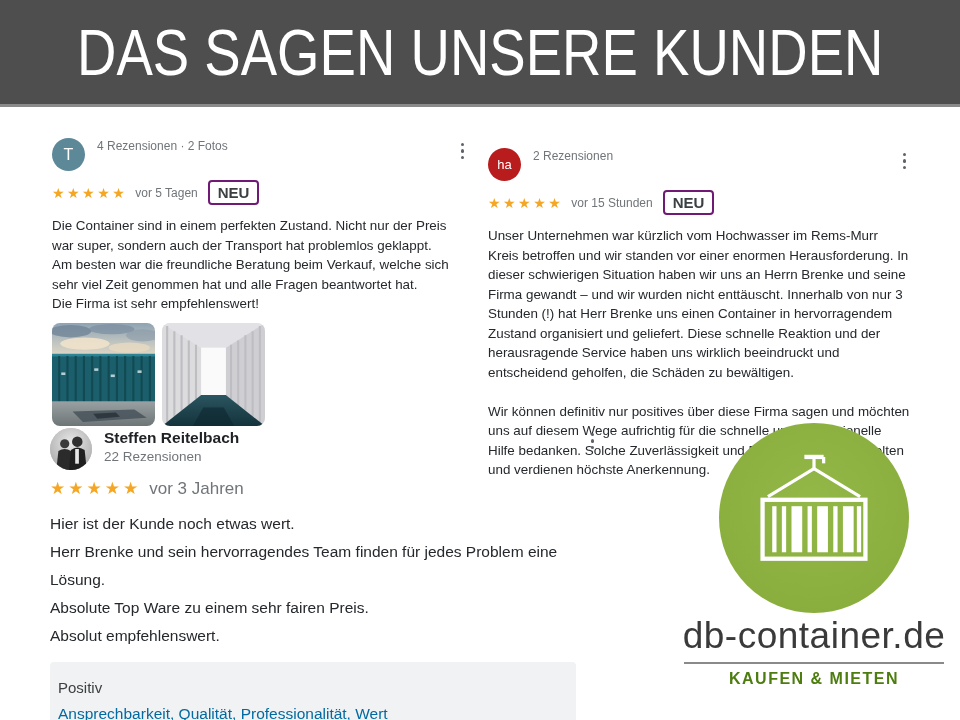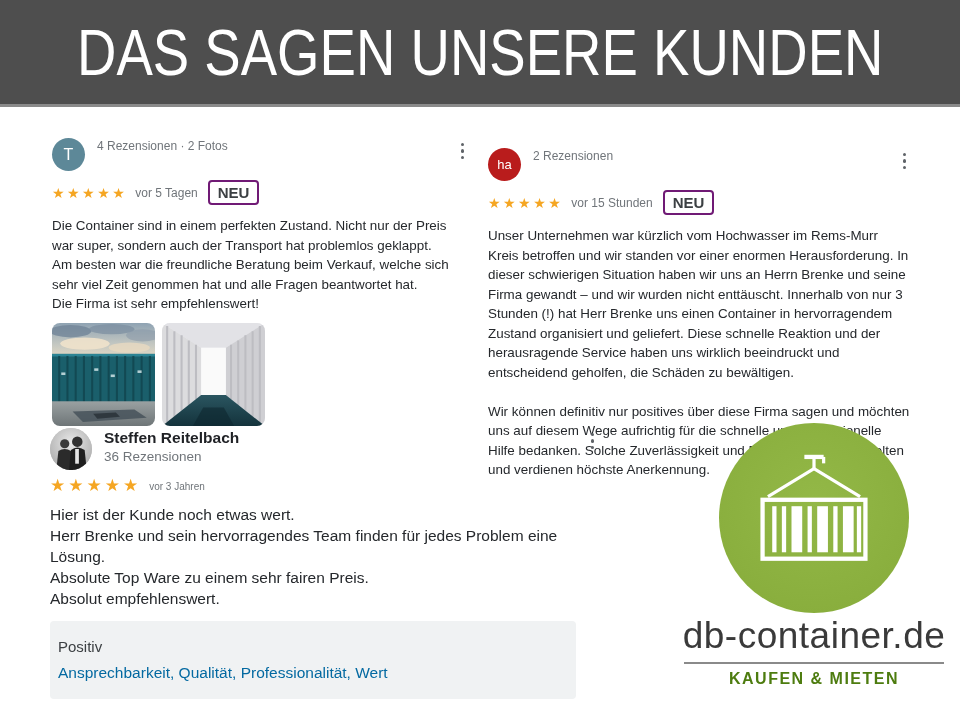--- a/index.html
+++ b/index.html
@@ -38,30 +38,30 @@
   .rname{font-weight:700;font-size:13.5px;color:#1f2125;line-height:17px;}
   .rmeta{font-size:12px;color:#70757a;line-height:16px;}
   .r3 .rname{font-size:15.5px;line-height:20px;}
   .r3 .rmeta{font-size:13.5px;line-height:18px;}
   .kebab{display:flex;flex-direction:column;align-items:center;padding:3px 6px;cursor:pointer;}
   .kebab i{width:3.5px;height:3.5px;border-radius:50%;background:#5f6368;margin:1.6px 0;display:block;}
   .rating-row{display:flex;align-items:center;margin-top:9px;}
   .stars{color:#f5a623;font-size:14px;letter-spacing:2.5px;line-height:14px;}
   .r3 .stars{font-size:17px;letter-spacing:3px;}
   .rtime{font-size:12px;color:#70757a;margin-left:8px;}
-  .r3 .rtime{font-size:10px;text-align:center;}
+  .r3 .rtime{font-size:17px;text-align:center;}
   .badge{
     margin-left:10px;font-size:15px;font-weight:700;color:#3c4043;
     border:2px solid #701a75;border-radius:4px;padding:2px 8px;background:#fff;
   }
   .rtext{
     margin-top:11px;font-size:13.4px;line-height:19.5px;color:#25282c;
     white-space:pre-line;
   }
-  .r3 .rtext{font-size:15.5px;line-height:21px;}
+  .r3 .rtext{font-size:15.5px;line-height:28px;}
   
   .photos{display:flex;margin-top:9px;}
   .photo{
     width:103px;height:103px;border-radius:8px;overflow:hidden;margin-right:7px;
     flex:0 0 auto;cursor:pointer;
   }
   .photo svg{display:block;width:100%;height:100%;}
   
   .positiv-box{
     margin-top:12px;background:#f0f2f3;border-radius:4px;
@@ -227,21 +227,21 @@
         <rect width="40" height="40" fill="url(#av3)"></rect>
         <circle cx="14" cy="15" r="4.4" fill="#3a3a3a"></circle>
         <path d="M6 40 L8 22 Q14 18 20 22 L22 40 Z" fill="#2b2b2b"></path>
         <circle cx="26" cy="13" r="5" fill="#303030"></circle>
         <path d="M18 40 L20 21 Q26 16 33 21 L35 40 Z" fill="#1f1f1f"></path>
         <rect x="24" y="20" width="3.5" height="14" fill="#e6e6e6"></rect>
       </svg>
     </div>
     <div class="namecol">
       <div class="rname">Steffen Reitelbach</div>
-      <div class="rmeta">36 Rezensionen</div>
+      <div class="rmeta">22 Rezensionen</div>
     </div>
     <div class="kebab">
         <i></i>
         <i></i>
         <i></i>
       </div>
   </div>
   <div class="rating-row">
     <span class="stars">★★★★★</span>
     <span class="rtime">vor 3 Jahren</span>

